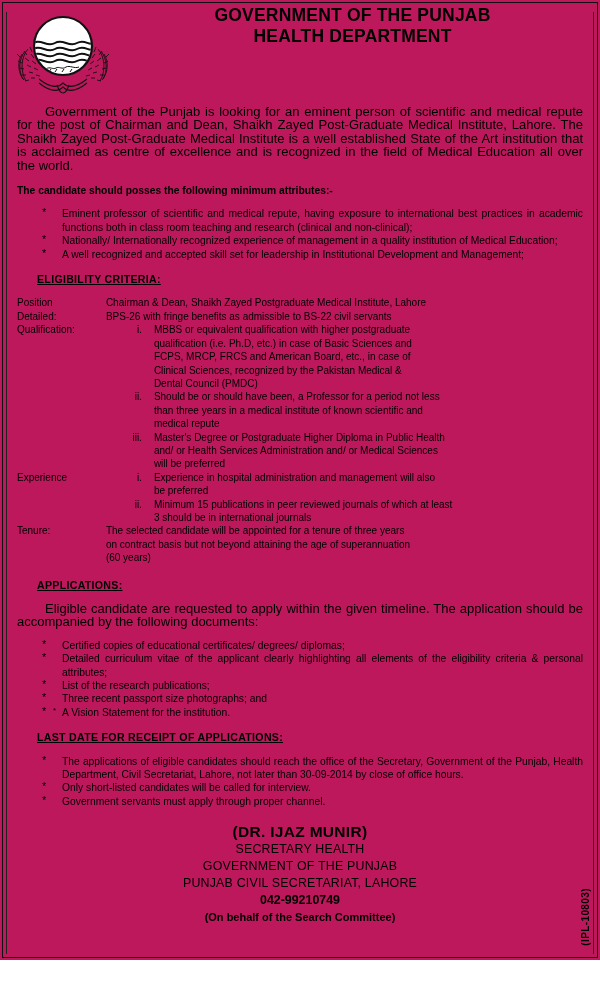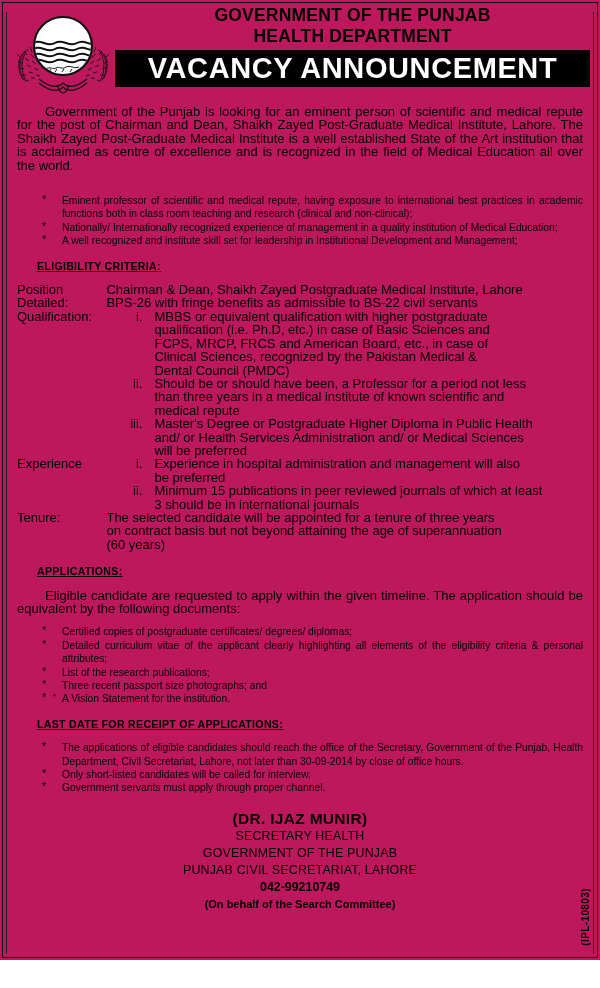--- a/index.html
+++ b/index.html
@@ -152,21 +152,21 @@
     left: 36px;
     top: -2px;
     font-size: 8px;
     line-height: 13.4px;
   }
 
   
   .elig-table {
     width: 100%;
     border-collapse: collapse;
-    font-size: 13px;
+    font-size: 10px;
     line-height: 13.4px;
   }
   .elig-table td {
     vertical-align: top;
     padding: 0;
   }
   td.lbl {
     width: 90px;
     white-space: nowrap;
   }
@@ -285,36 +285,36 @@
 
           <g clip-path="url(#circ)" stroke="#111" stroke-width="1" fill="none">
             <path d="M33,62 C37,59 40,63 43,61 C46,59 49,63 53,60 C57,58 61,62 66,60"></path>
             <path d="M36,65 l2,-3 M42,65 l2,-3 M49,65 l2,-3 M57,65 l2,-3"></path>
           </g>
         </svg>
       </div>
       <div class="header-titles">
         <div class="hdr-line1">GOVERNMENT OF THE PUNJAB</div>
         <div class="hdr-line2">HEALTH DEPARTMENT</div>
-        <div class="banner">VACANCY ANNOUNCEMENT</div>
       </div>
     </div>
 
     <div class="body-area">
 
       <div class="spacer-8"></div>
       <p class="para">Government of the Punjab is looking for an eminent person of scientific and medical repute for the post of Chairman and Dean, Shaikh Zayed Post-Graduate Medical Institute, Lahore. The Shaikh Zayed Post-Graduate Medical Institute is a well established State of the Art institution that is acclaimed as centre of excellence and is recognized in the field of Medical Education all over the world.</p>
 
       <div class="spacer-12"></div>
+      <p class="bold-lead">The candidate should posses the following minimum attributes:-</p>
 
       <div class="spacer-10"></div>
       <ul class="starlist">
         <li><span class="star">*</span><span>Eminent professor of scientific and medical repute, having exposure to international best practices in academic functions both in class room teaching and research (clinical and non-clinical);</span></li>
         <li><span class="star">*</span><span>Nationally/ Internationally recognized experience of management in a quality institution of Medical Education;</span></li>
-        <li><span class="star">*</span><span>A well recognized and institute skill set for leadership in Institutional Development and Management;</span></li>
+        <li><span class="star">*</span><span>A well recognized and accepted skill set for leadership in Institutional Development and Management;</span></li>
       </ul>
 
       <div class="spacer-12"></div>
       <p class="section-head">ELIGIBILITY CRITERIA:</p>
 
       <div class="spacer-10"></div>
       <table class="elig-table">
         <tbody>
 
           <tr>
@@ -381,25 +381,25 @@
               <div class="plain-row">(60 years)</div>
             </td>
           </tr>
         </tbody>
       </table>
 
       <div class="spacer-14"></div>
       <p class="section-head">APPLICATIONS:</p>
 
       <div class="spacer-10"></div>
-      <p class="para">Eligible candidate are requested to apply within the given timeline. The application should be equivalent by the following documents:</p>
+      <p class="para">Eligible candidate are requested to apply within the given timeline. The application should be accompanied by the following documents:</p>
 
       <div class="spacer-10"></div>
       <ul class="starlist">
-        <li><span class="star">*</span><span>Certified copies of postgraduate certificates/ degrees/ diplomas;</span></li>
+        <li><span class="star">*</span><span>Certified copies of educational certificates/ degrees/ diplomas;</span></li>
         <li><span class="star">*</span><span>Detailed curriculum vitae of the applicant clearly highlighting all elements of the eligibility criteria &amp; personal attributes;</span></li>
         <li><span class="star">*</span><span>List of the research publications;</span></li>
         <li><span class="star">*</span><span>Three recent passport size photographs; and</span></li>
         <li><span class="star">*</span><span class="star2">*</span><span>A Vision Statement for the institution.</span></li>
       </ul>
 
       <div class="spacer-12"></div>
       <p class="section-head">LAST DATE FOR RECEIPT OF APPLICATIONS:</p>
 
       <div class="spacer-10"></div>

